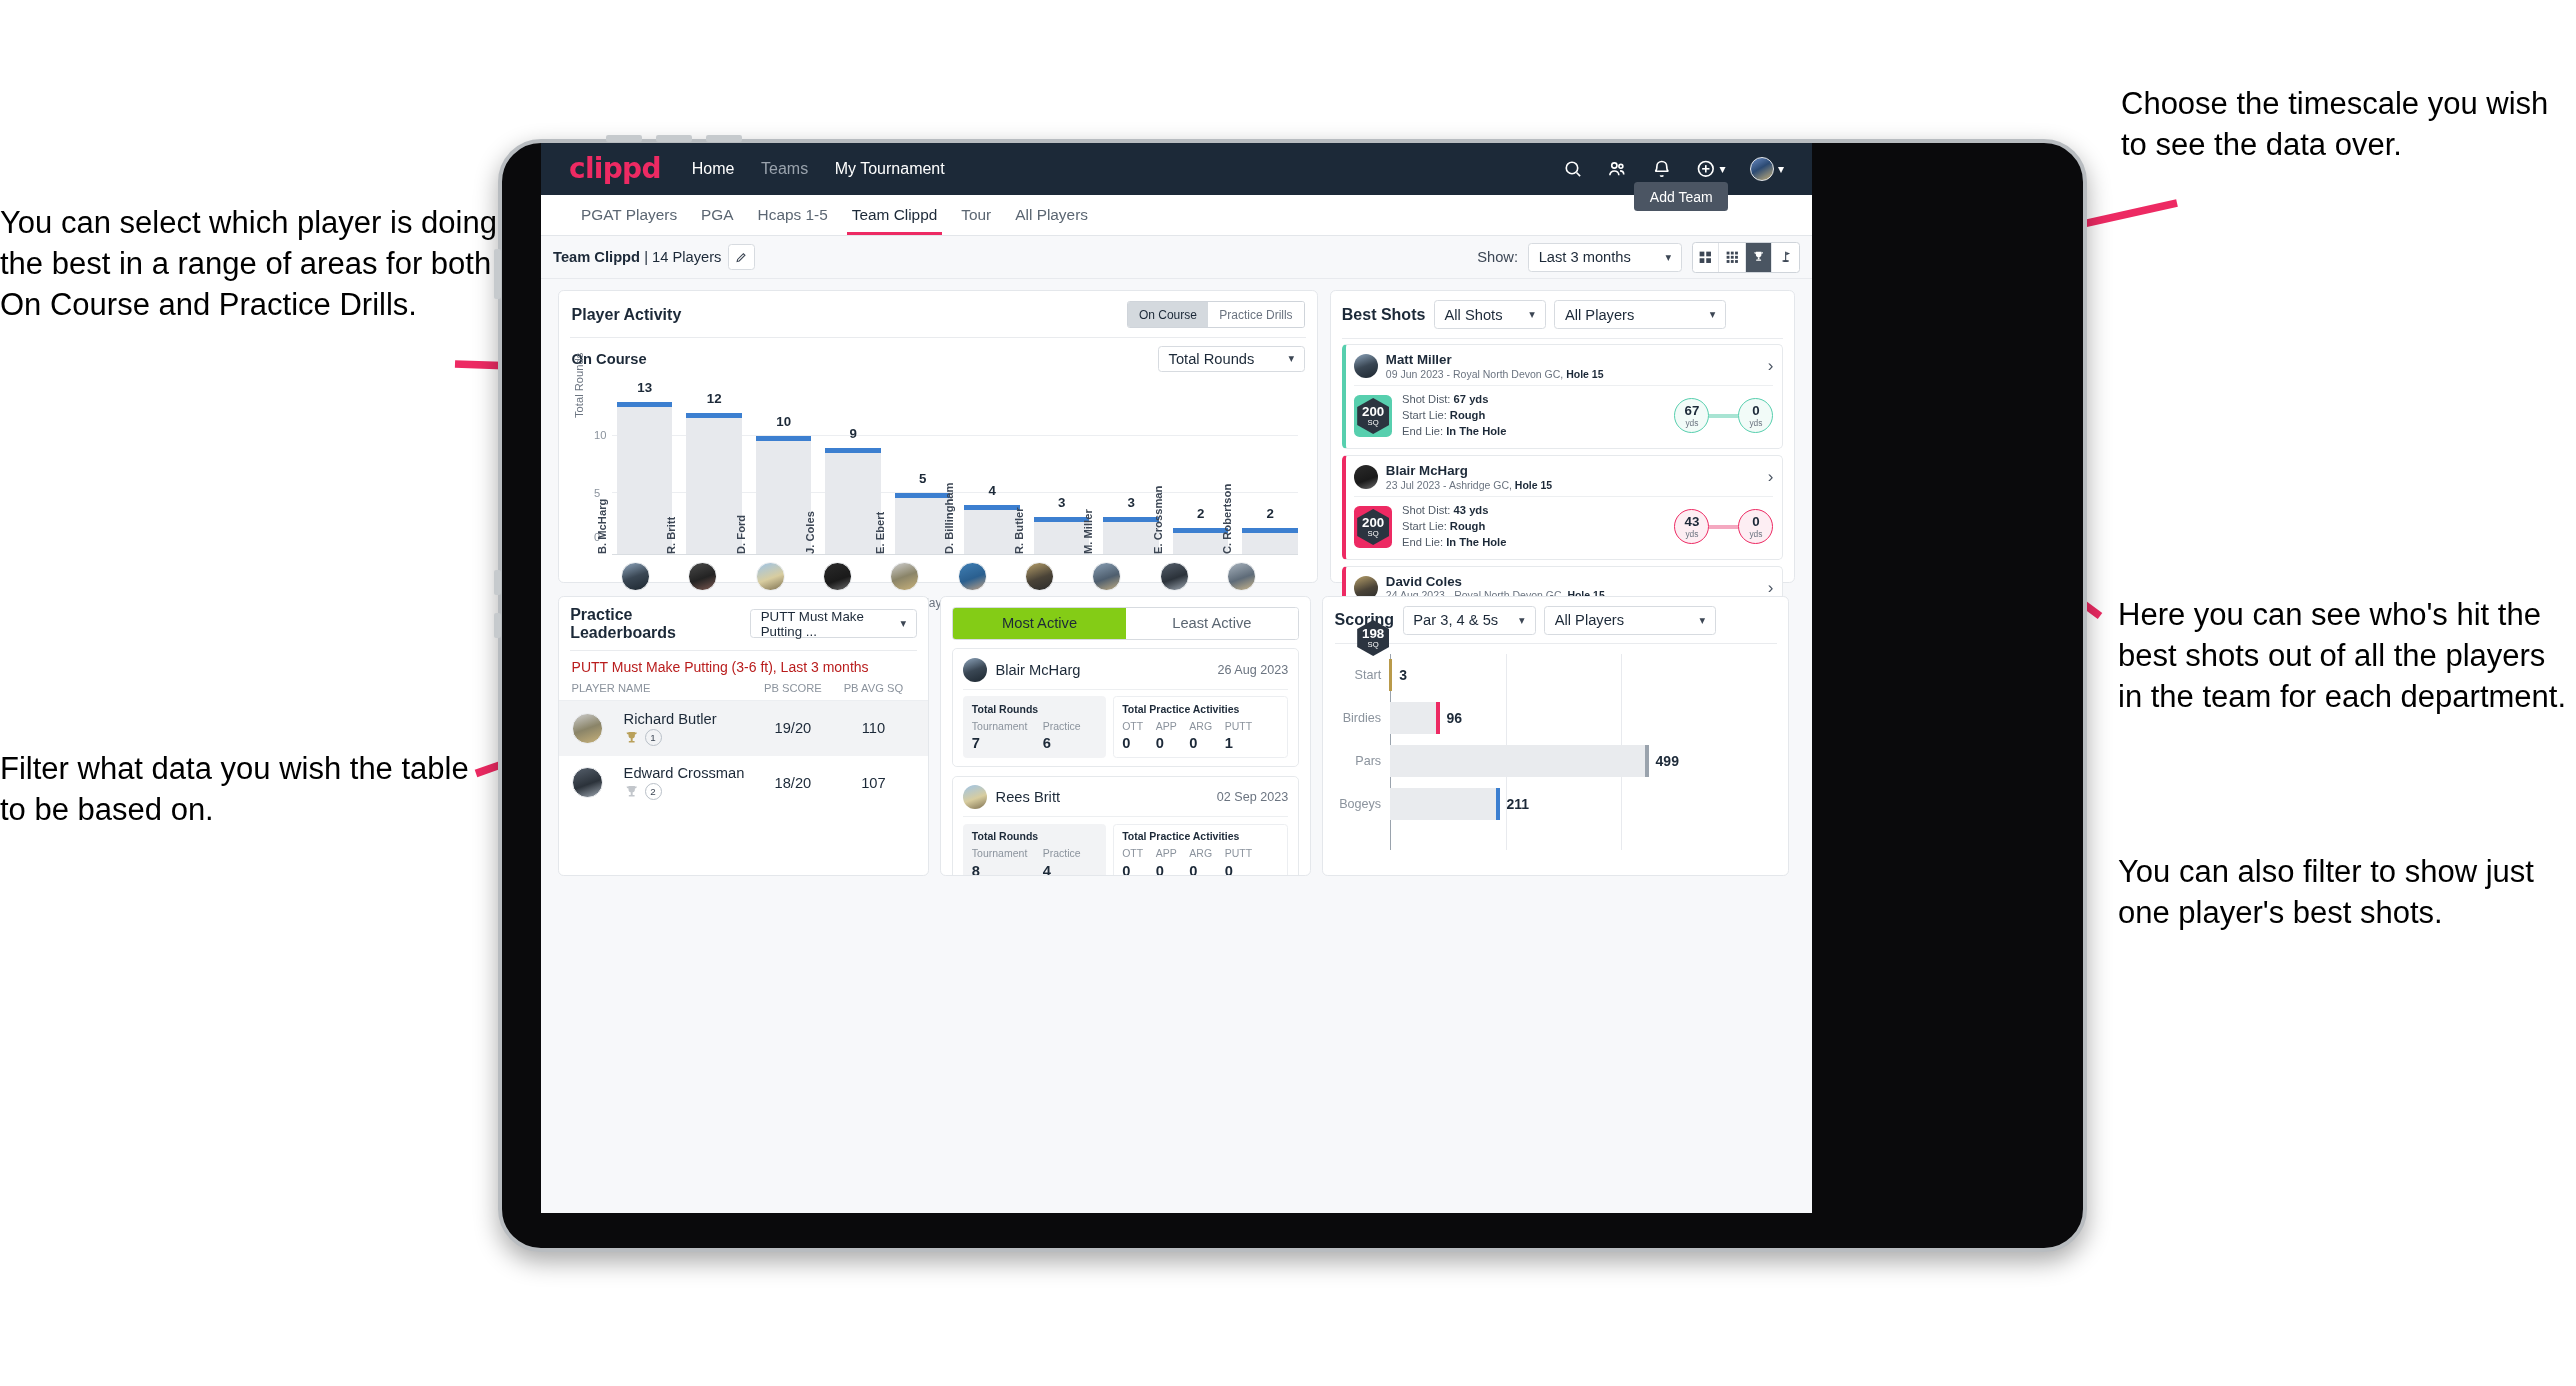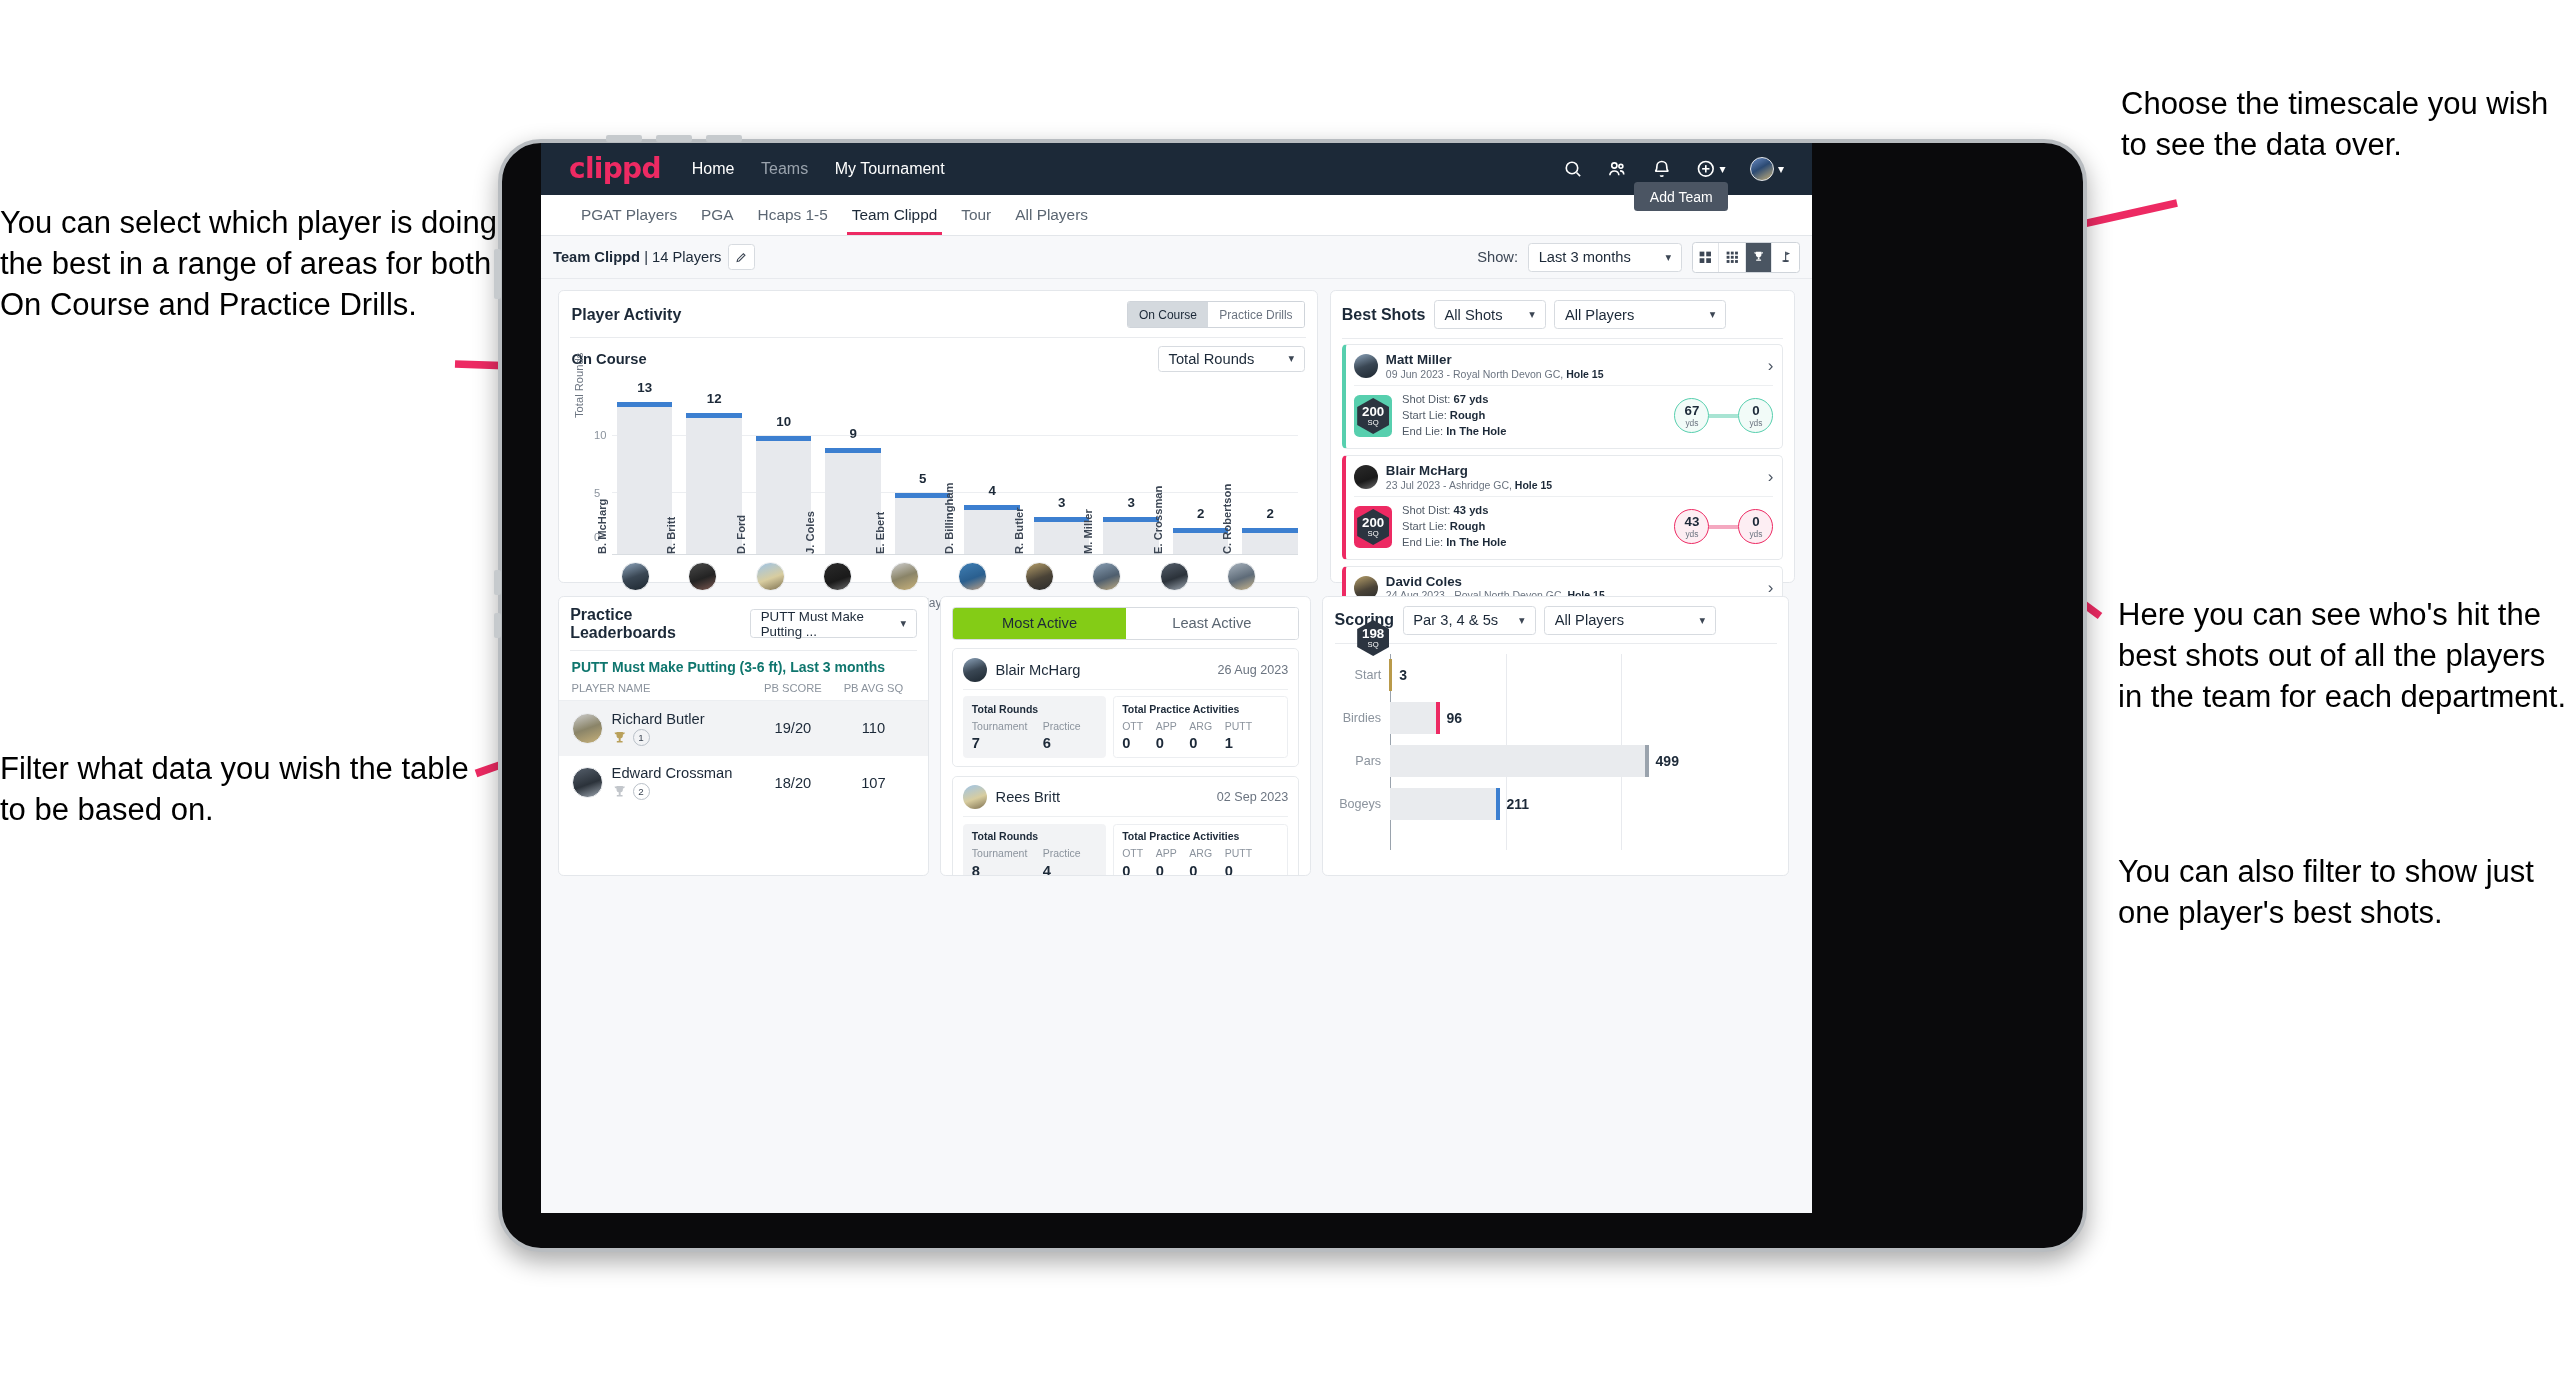--- a/index.html
+++ b/index.html
@@ -148,28 +148,28 @@
   .circ .u { font-size:8.4px; color:#6b7480; line-height:1; margin-top:1.4px; }
   .link { width:29px; height:3.5px; background:#f4a8c0; }
   .link.teal { background:#a8e4d3; }
 
   
   .pl-card { width:371px; height:280px; overflow:hidden; }
   .ma-card { width:371px; height:280px; overflow:hidden; }
   .sc-card { width:467px; height:280px; overflow:hidden; }
 
   .plsub { font-size:14px; color:#1c2938; font-weight:700; padding:8.4px 12.6px 7px; }
-  .plsub span { font-weight:700; color:#0f766e; }
+  .plsub span { font-weight:400; color:#b91c1c; }
   .thead { display:flex; padding:0 12.6px 5.6px; font-size:11.2px; color:#8b939d;
            border-bottom:0.7px solid #eceef1; }
   .thead .c1 { flex:1; } .thead .c2 { width:77px; text-align:center; }
   .thead .c3 { width:84px; text-align:center; }
   .trow { display:flex; align-items:center; padding:9.8px 12.6px; }
   .trow.alt { background:#f2f3f5; }
-  .trow .c1 { flex:1; display:flex; align-items:center; gap:9px; }
+  .trow .c1 { flex:1; display:flex; align-items:center; gap:21px; }
   .trow .c2 { width:77px; text-align:center; font-size:14.7px; color:#1c2938; }
   .trow .c3 { width:84px; text-align:center; font-size:14.7px; color:#1c2938; }
   .pav { width:31px; height:31px; border-radius:50%; border:1.4px solid #e9ebee; flex:none; }
   .pname { font-size:14.7px; color:#1c2938; }
   .rankrow { display:flex; align-items:center; gap:5.6px; margin-top:2.1px; }
   .rankbadge { width:17px; height:17px; border-radius:50%; border:0.7px solid #b9c0c8;
                font-size:9.8px; color:#3c4654; display:flex; align-items:center; justify-content:center; }
 
   .mtabs { display:flex; margin:9.8px 11.2px 0; border:0.7px solid #d7dbe0; border-radius:3.5px; overflow:hidden; }
   .mtabs div { flex:1; text-align:center; font-size:14.7px; padding:7.7px 0; color:#5b6672; background:#fff; }

